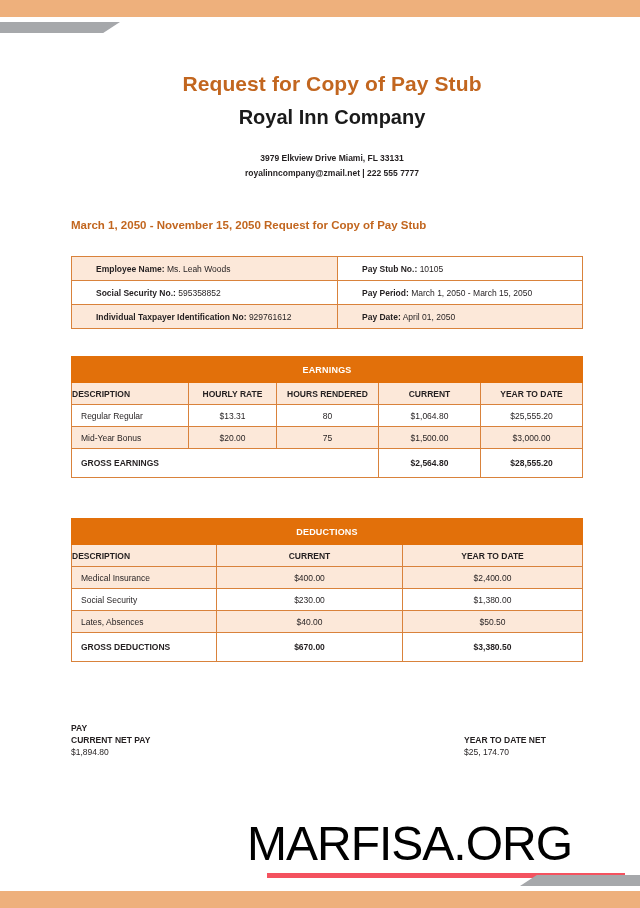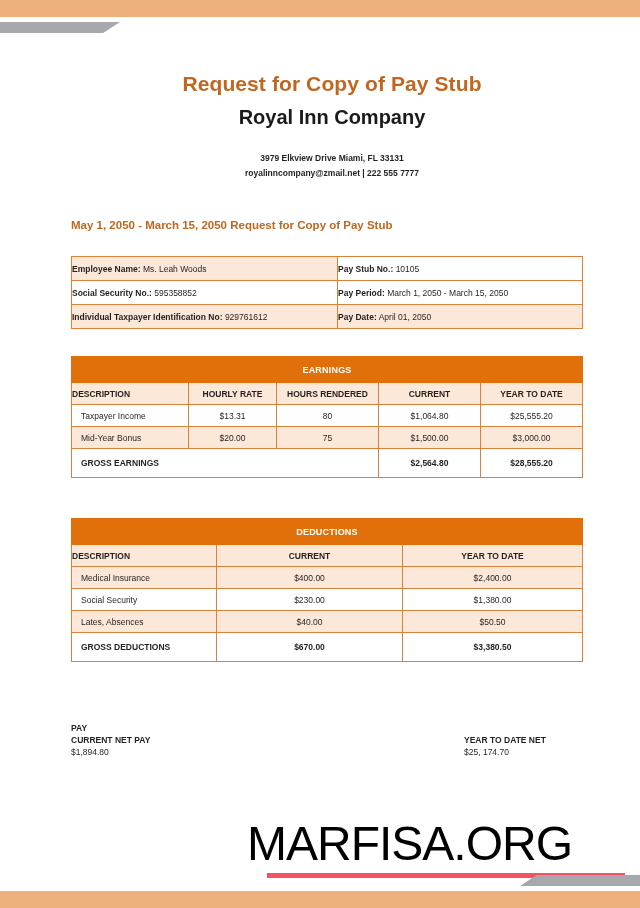--- a/index.html
+++ b/index.html
@@ -90,21 +90,21 @@
   }
   .info-table {
     position: absolute;
     left: 71px; top: 256px;
     width: 511px;
     font-size: 8.5px;
   }
   .info-table td {
     border: 1px solid #D9823B;
     height: 23px;
-    padding: 0 0;
+    padding: 0 24px;
     vertical-align: middle;
     background: #FCE8D9;
     white-space: nowrap;
   }
   .info-table td.plain { background: #ffffff; }
   .info-table b { font-weight: bold; }
 
   .block-table {
     position: absolute;
     left: 71px;
@@ -190,21 +190,21 @@
   <div class="band-top-orange"></div>
   <div class="band-top-gray"></div>
 
   <div class="doc-header">
     <div class="doc-title">Request for Copy of Pay Stub</div>
     <div class="company-name">Royal Inn Company</div>
     <div class="addr-line">3979 Elkview Drive Miami, FL 33131</div>
     <div class="addr-line">royalinncompany@zmail.net | 222 555 7777</div>
   </div>
 
-  <div class="period-heading">May 1, 2050 - March 15, 2050 Request for Copy of Pay Stub</div>
+  <div class="period-heading">March 1, 2050 - November 15, 2050 Request for Copy of Pay Stub</div>
 
   <table class="info-table">
     <colgroup>
         <col style="width:266px">
         <col style="width:245px">
       </colgroup>
     <tbody>
       <tr>
         <td><b>Employee Name:</b> <span>Ms. Leah Woods</span></td>
         <td class="plain"><b>Pay Stub No.:</b> <span>10105</span></td>
@@ -233,21 +233,21 @@
         <td colspan="5">EARNINGS</td>
       </tr>
       <tr class="col-head">
         <td class="left">DESCRIPTION</td>
         <td>HOURLY RATE</td>
         <td>HOURS RENDERED</td>
         <td>CURRENT</td>
         <td>YEAR TO DATE</td>
       </tr>
       <tr>
-        <td class="left">Taxpayer Income</td>
+        <td class="left">Regular Regular</td>
         <td>$13.31</td>
         <td>80</td>
         <td>$1,064.80</td>
         <td>$25,555.20</td>
       </tr>
       <tr class="shade">
         <td class="left">Mid-Year Bonus</td>
         <td>$20.00</td>
         <td>75</td>
         <td>$1,500.00</td>

